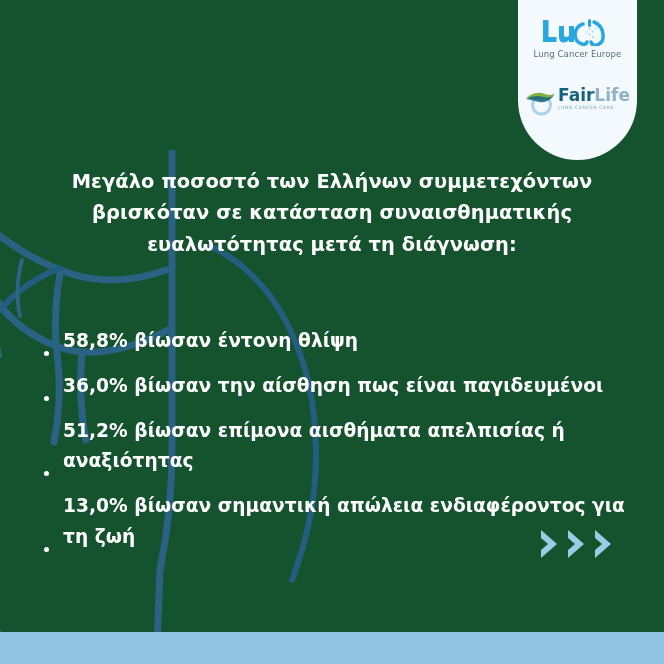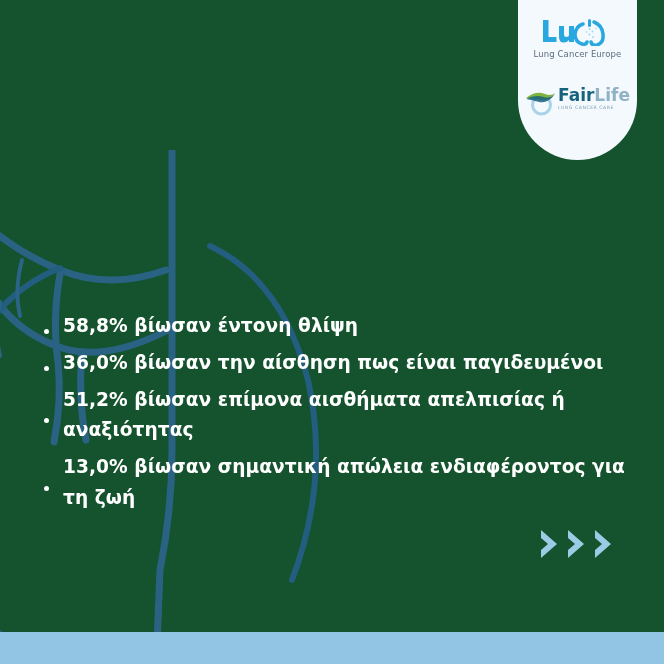--- a/index.html
+++ b/index.html
@@ -106,22 +106,23 @@
 
   
   #bullets {
     position: absolute;
     left: 44px;
     top: 311px;
     width: 600px;
   }
   .bullet-row {
     display: flex;
-    align-items: center;
+    align-items: flex-end;
     margin-bottom: 7px;
+    margin-top: 15px;
   }
   .bullet-dot {
     flex: 0 0 auto;
     width: 19px;
     padding-top: 11px;
     color: #ffffff;
     font-size: 14px;
     line-height: 0;
     text-align: left;
   }
@@ -219,20 +220,25 @@
         <path d="M2 24 Q20 14 38 20 Q50 24 60 14 Q46 34 28 30 Q14 26 2 24 z" fill="#17627f" opacity="0.85"></path>
       </svg>
       <div class="fairlife-wordmark">
         <div class="fairlife-name"><span class="fair">Fair</span><span class="life">Life</span></div>
         <div class="fairlife-sub">LUNG CANCER CARE</div>
       </div>
     </div>
 
   </div>
 
+  <div id="heading">
+    <span class="hline">Μεγάλο ποσοστό των Ελλήνων συμμετεχόντων</span>
+    <span class="hline">βρισκόταν σε κατάσταση συναισθηματικής</span>
+    <span class="hline">ευαλωτότητας μετά τη διάγνωση:</span>
+  </div>
 
   <div id="bullets">
     <div class="bullet-row">
       <div class="bullet-dot"><span></span></div>
       <div class="bullet-text">58,8% βίωσαν έντονη θλίψη</div>
     </div>
     <div class="bullet-row">
       <div class="bullet-dot"><span></span></div>
       <div class="bullet-text">36,0% βίωσαν την αίσθηση πως είναι παγιδευμένοι</div>
     </div>

